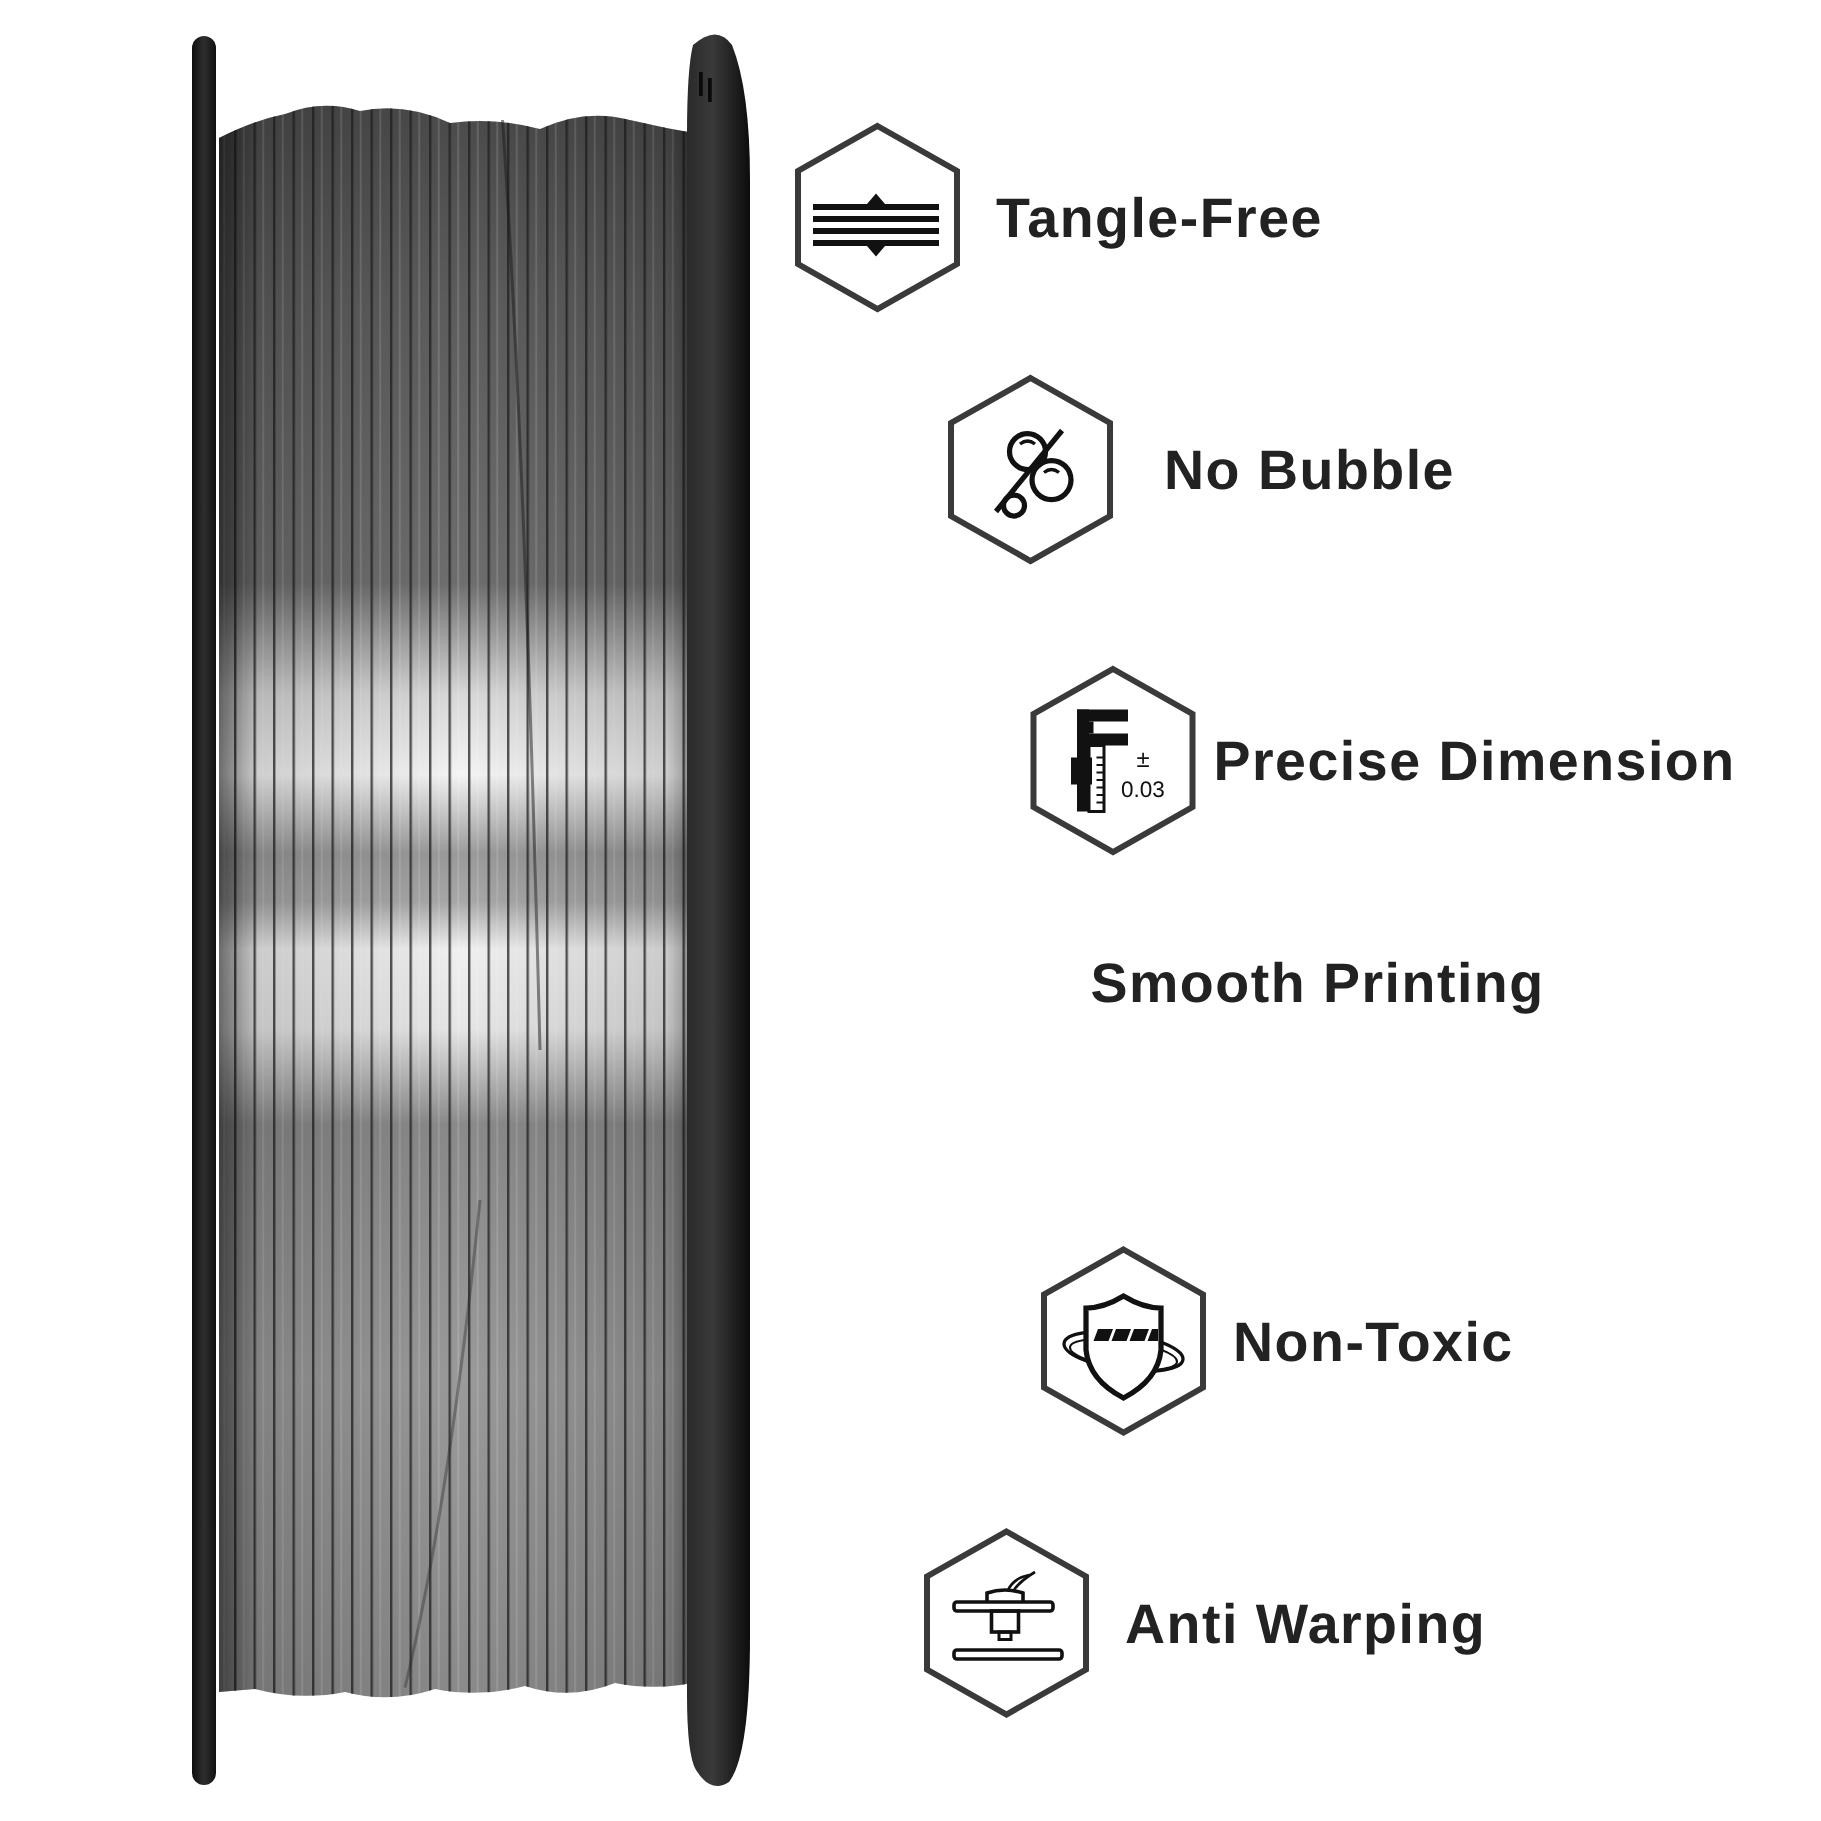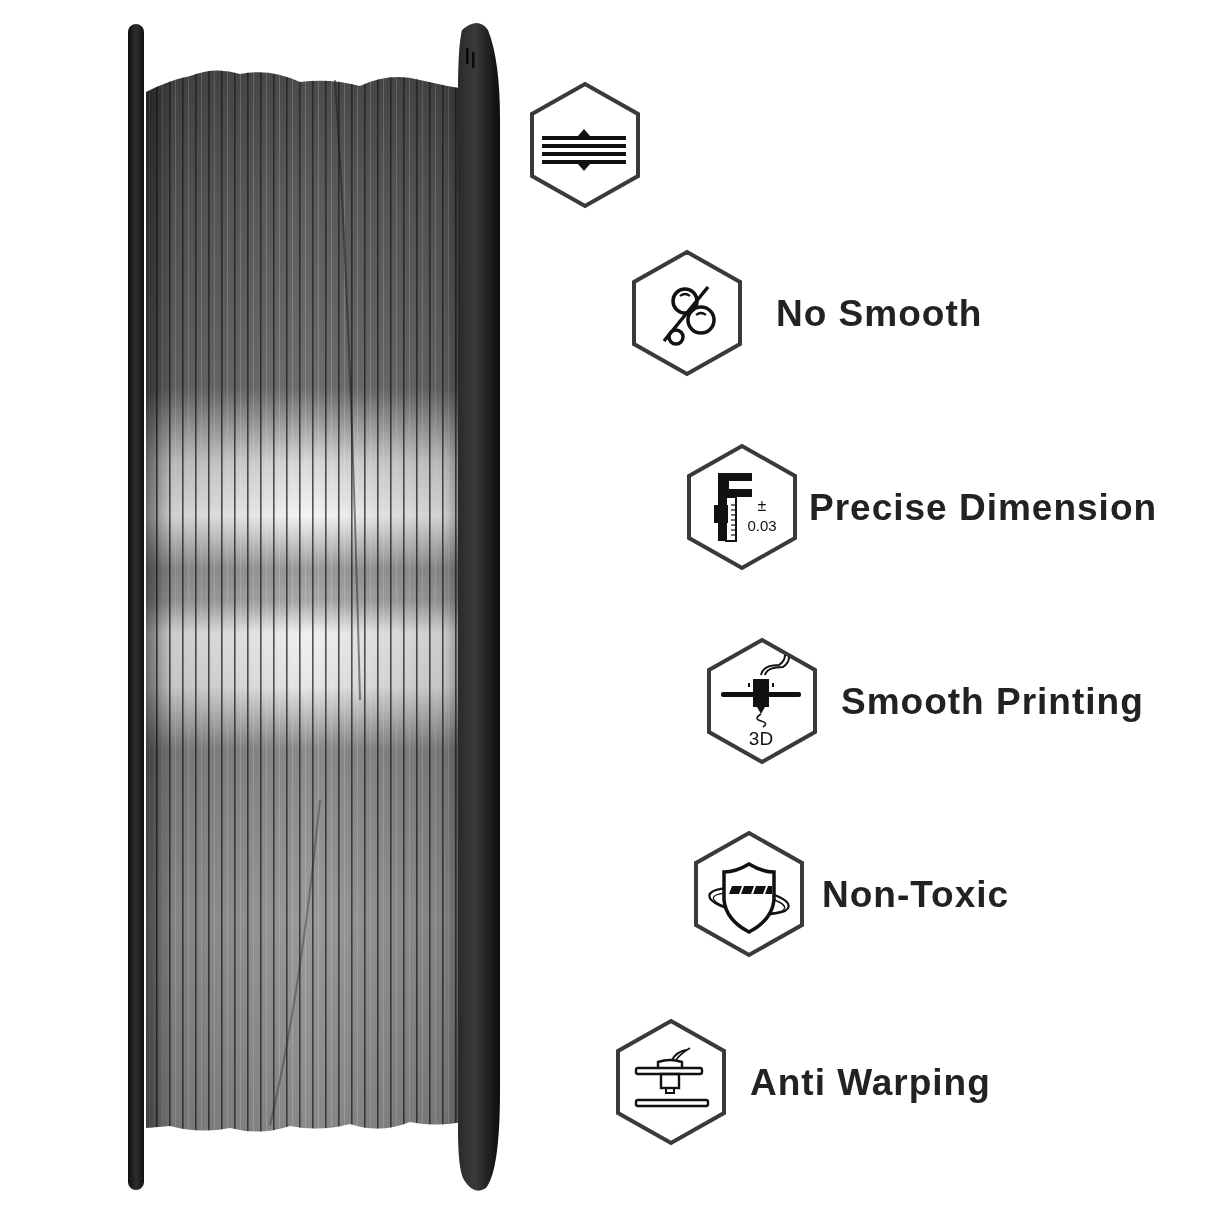--- a/index.html
+++ b/index.html
@@ -73,35 +73,36 @@
     <svg width="114" height="128" viewBox="0 0 114 128">
       <polygon points="57,3 110,33 110,95 57,125 4,95 4,33" fill="none" stroke="#3a3a3a" stroke-width="4"></polygon>
       <rect x="14" y="55" width="84" height="4" fill="#111"></rect>
       <rect x="14" y="63" width="84" height="4" fill="#111"></rect>
       <rect x="14" y="71" width="84" height="4" fill="#111"></rect>
       <rect x="14" y="79" width="84" height="4" fill="#111"></rect>
       <polygon points="56,48 62,55 50,55" fill="#111"></polygon>
       <polygon points="56,90 62,83 50,83" fill="#111"></polygon>
     </svg>
   </div>
+  <span class="label">Tangle-Free</span>
 </div>
 
 <div class="feature" style="left:630px; top:249px;">
   <div class="hex">
     <svg width="114" height="128" viewBox="0 0 114 128">
       <polygon points="57,3 110,33 110,95 57,125 4,95 4,33" fill="none" stroke="#3a3a3a" stroke-width="4"></polygon>
       <line x1="34" y1="92" x2="78" y2="38" stroke="#111" stroke-width="3.5"></line>
       <circle cx="55" cy="52" r="12" fill="none" stroke="#111" stroke-width="3.5"></circle>
       <path d="M50 47 Q55 43 60 47" stroke="#111" stroke-width="2.2" fill="none"></path>
       <circle cx="71" cy="71" r="13" fill="none" stroke="#111" stroke-width="3.5"></circle>
       <path d="M66 66 Q71 62 76 66" stroke="#111" stroke-width="2.2" fill="none"></path>
       <circle cx="46" cy="88" r="7" fill="none" stroke="#111" stroke-width="3.5"></circle>
     </svg>
   </div>
-  <span class="label" style="margin-left:32px;">No Smooth</span>
+  <span class="label" style="margin-left:32px;">No Bubble</span>
 </div>
 
 <div class="feature" style="left:685px; top:443px;">
   <div class="hex">
     <svg width="114" height="128" viewBox="0 0 114 128">
       <polygon points="57,3 110,33 110,95 57,125 4,95 4,33" fill="none" stroke="#3a3a3a" stroke-width="4"></polygon>
 
       <rect x="33" y="30" width="8" height="68" fill="#111"></rect>
       <rect x="33" y="30" width="34" height="8" fill="#111"></rect>
       <rect x="33" y="46" width="34" height="8" fill="#111"></rect>
@@ -116,34 +117,20 @@
       <line x1="46" y1="87" x2="51" y2="87" stroke="#111" stroke-width="1.2"></line>
       <line x1="46" y1="92" x2="51" y2="92" stroke="#111" stroke-width="1.2"></line>
       <text x="77" y="68" text-anchor="middle" font-family="Liberation Sans, sans-serif" font-size="16" fill="#111">±</text>
       <text x="77" y="88" text-anchor="middle" font-family="Liberation Sans, sans-serif" font-size="15" fill="#111">0.03</text>
     </svg>
   </div>
   <span class="label" style="margin-left:10px;">Precise Dimension</span>
 </div>
 
 <div class="feature" style="left:705px; top:637px;">
-  <div class="hex">
-    <svg width="114" height="128" viewBox="0 0 114 128">
-      <polygon points="57,3 110,33 110,95 57,125 4,95 4,33" fill="none" stroke="#3a3a3a" stroke-width="4"></polygon>
-      <path d="M56 38 Q58 28 74 28 Q80 24 80 18" stroke="#111" stroke-width="2" fill="none"></path>
-      <path d="M60 38 Q62 30 78 30 Q84 26 84 20" stroke="#111" stroke-width="2" fill="none"></path>
-      <rect x="16" y="55" width="80" height="5" rx="2" fill="#111"></rect>
-      <rect x="48" y="42" width="16" height="28" fill="#111"></rect>
-      <polygon points="52,70 60,70 56,77" fill="#111"></polygon>
-      <line x1="44" y1="46" x2="44" y2="50" stroke="#111" stroke-width="2"></line>
-      <line x1="68" y1="46" x2="68" y2="50" stroke="#111" stroke-width="2"></line>
-      <path d="M56 77 Q48 82 56 84 Q64 86 58 90" stroke="#111" stroke-width="1.6" fill="none"></path>
-      <text x="56" y="108" text-anchor="middle" font-family="Liberation Sans, sans-serif" font-size="19" fill="#111">3D</text>
-    </svg>
-  </div>
   <span class="label" style="">Smooth Printing</span>
 </div>
 
 <div class="feature" style="left:692px; top:830px;justify-content:center;">
   <div class="hex">
     <svg width="114" height="128" viewBox="0 0 114 128">
       <polygon points="57,3 110,33 110,95 57,125 4,95 4,33" fill="none" stroke="#3a3a3a" stroke-width="4"></polygon>
       <ellipse cx="57" cy="71" rx="40" ry="12" fill="none" stroke="#111" stroke-width="2.2" transform="rotate(8 57 71)"></ellipse>
       <ellipse cx="57" cy="73" rx="36" ry="9" fill="none" stroke="#111" stroke-width="1.4" transform="rotate(8 57 73)"></ellipse>
       <path d="M57 34 Q70 42 82 42 L82 70 Q80 90 57 102 Q34 90 32 70 L32 42 Q44 42 57 34 Z" fill="#ffffff" stroke="#111" stroke-width="3.5"></path>

